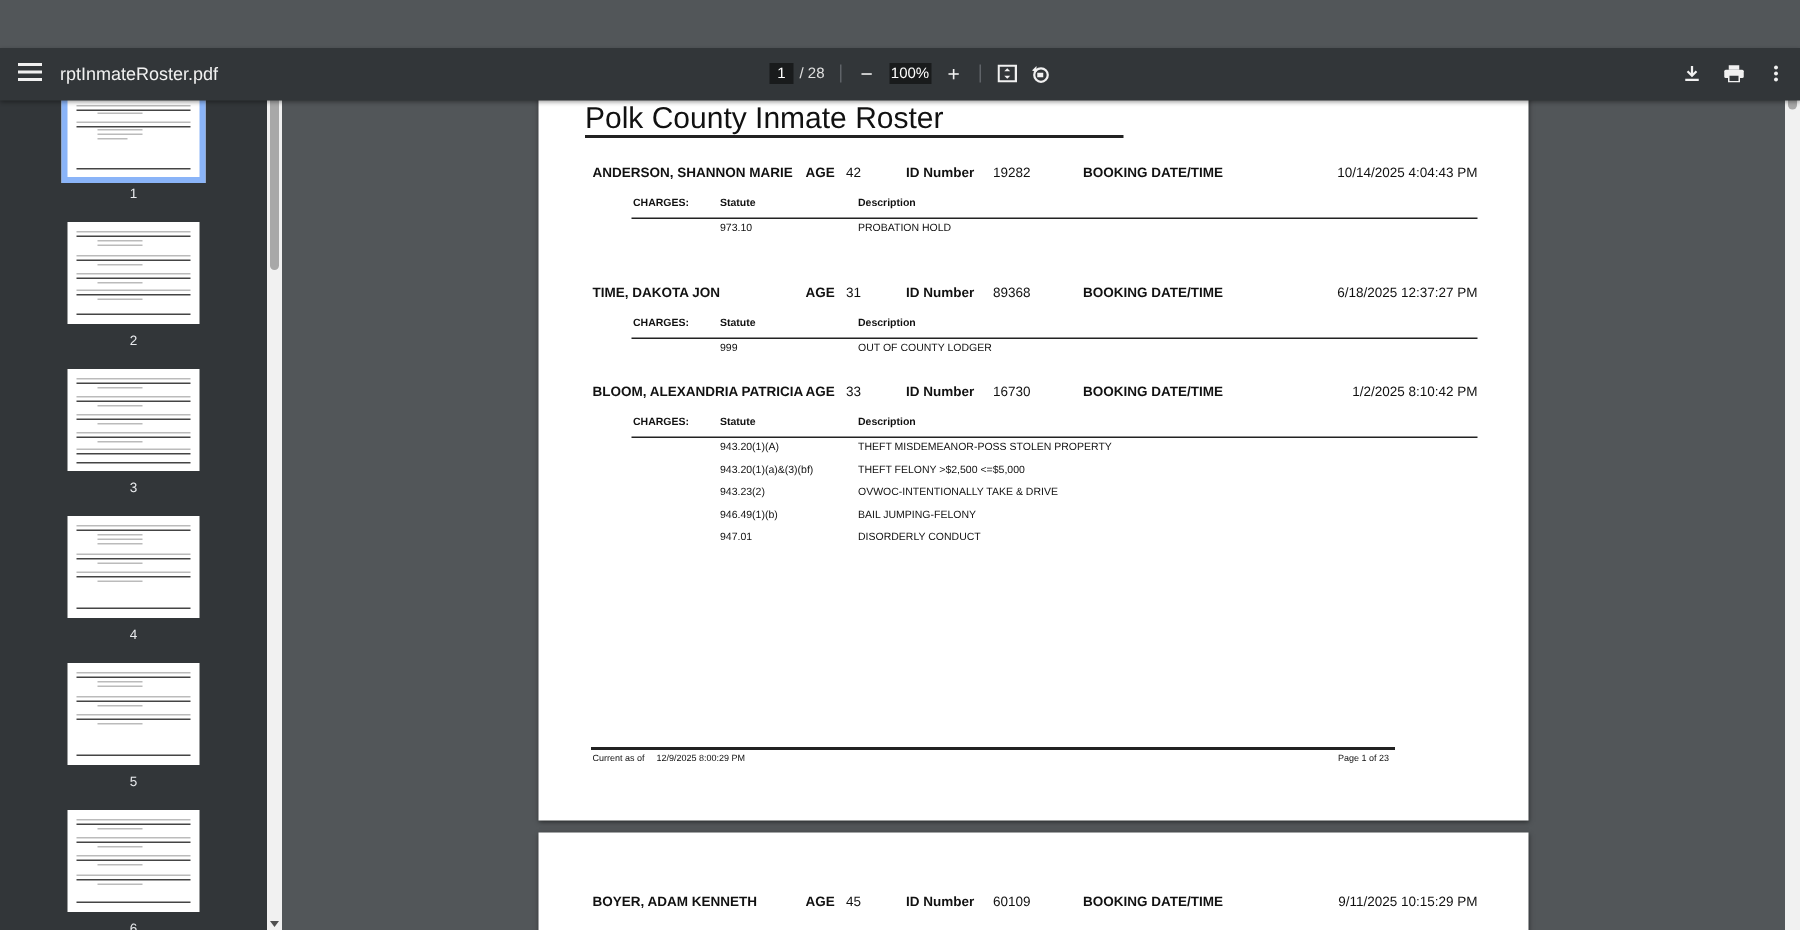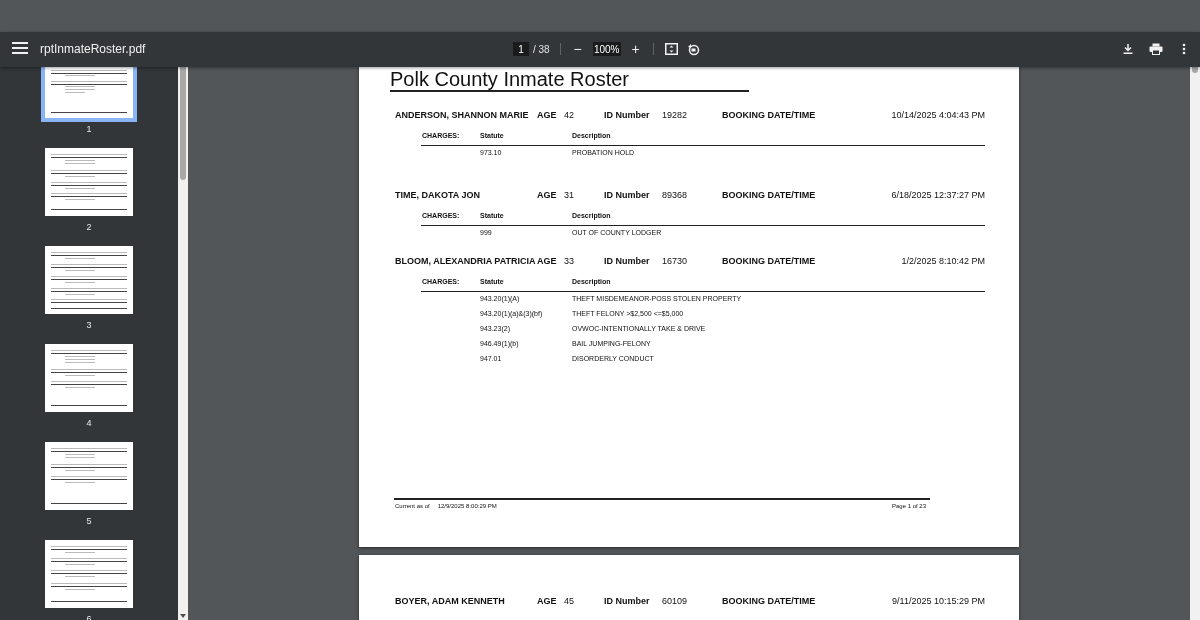--- a/index.html
+++ b/index.html
@@ -72,21 +72,21 @@
 <div class="toolbar">
   <div class="menu-btn">
       <span></span>
       <span></span>
       <span></span>
     </div>
   <div class="doc-title">rptInmateRoster.pdf</div>
 
   <div class="center-controls">
     <input class="page-input" value="1" style="">
-    <span class="page-sep">/ 38</span>
+    <span class="page-sep">/ 28</span>
     <div class="divider"></div>
     <div class="zoom-btn">−</div>
     <input class="zoom-input" value="100%" style="">
     <div class="zoom-btn">+</div>
     <div class="divider"></div>
     <div class="icon-btn">
       <svg width="13" height="12" viewBox="0 0 13 12">
           <rect x="0.75" y="0.75" width="11.5" height="10.5" fill="none" stroke="#f1f1f1" stroke-width="1.5"></rect>
           <path d="M6.5 2.5 L4.5 4.5 H8.5 Z M6.5 9.5 L4.5 7.5 H8.5 Z" fill="#f1f1f1"></path>
         </svg>

